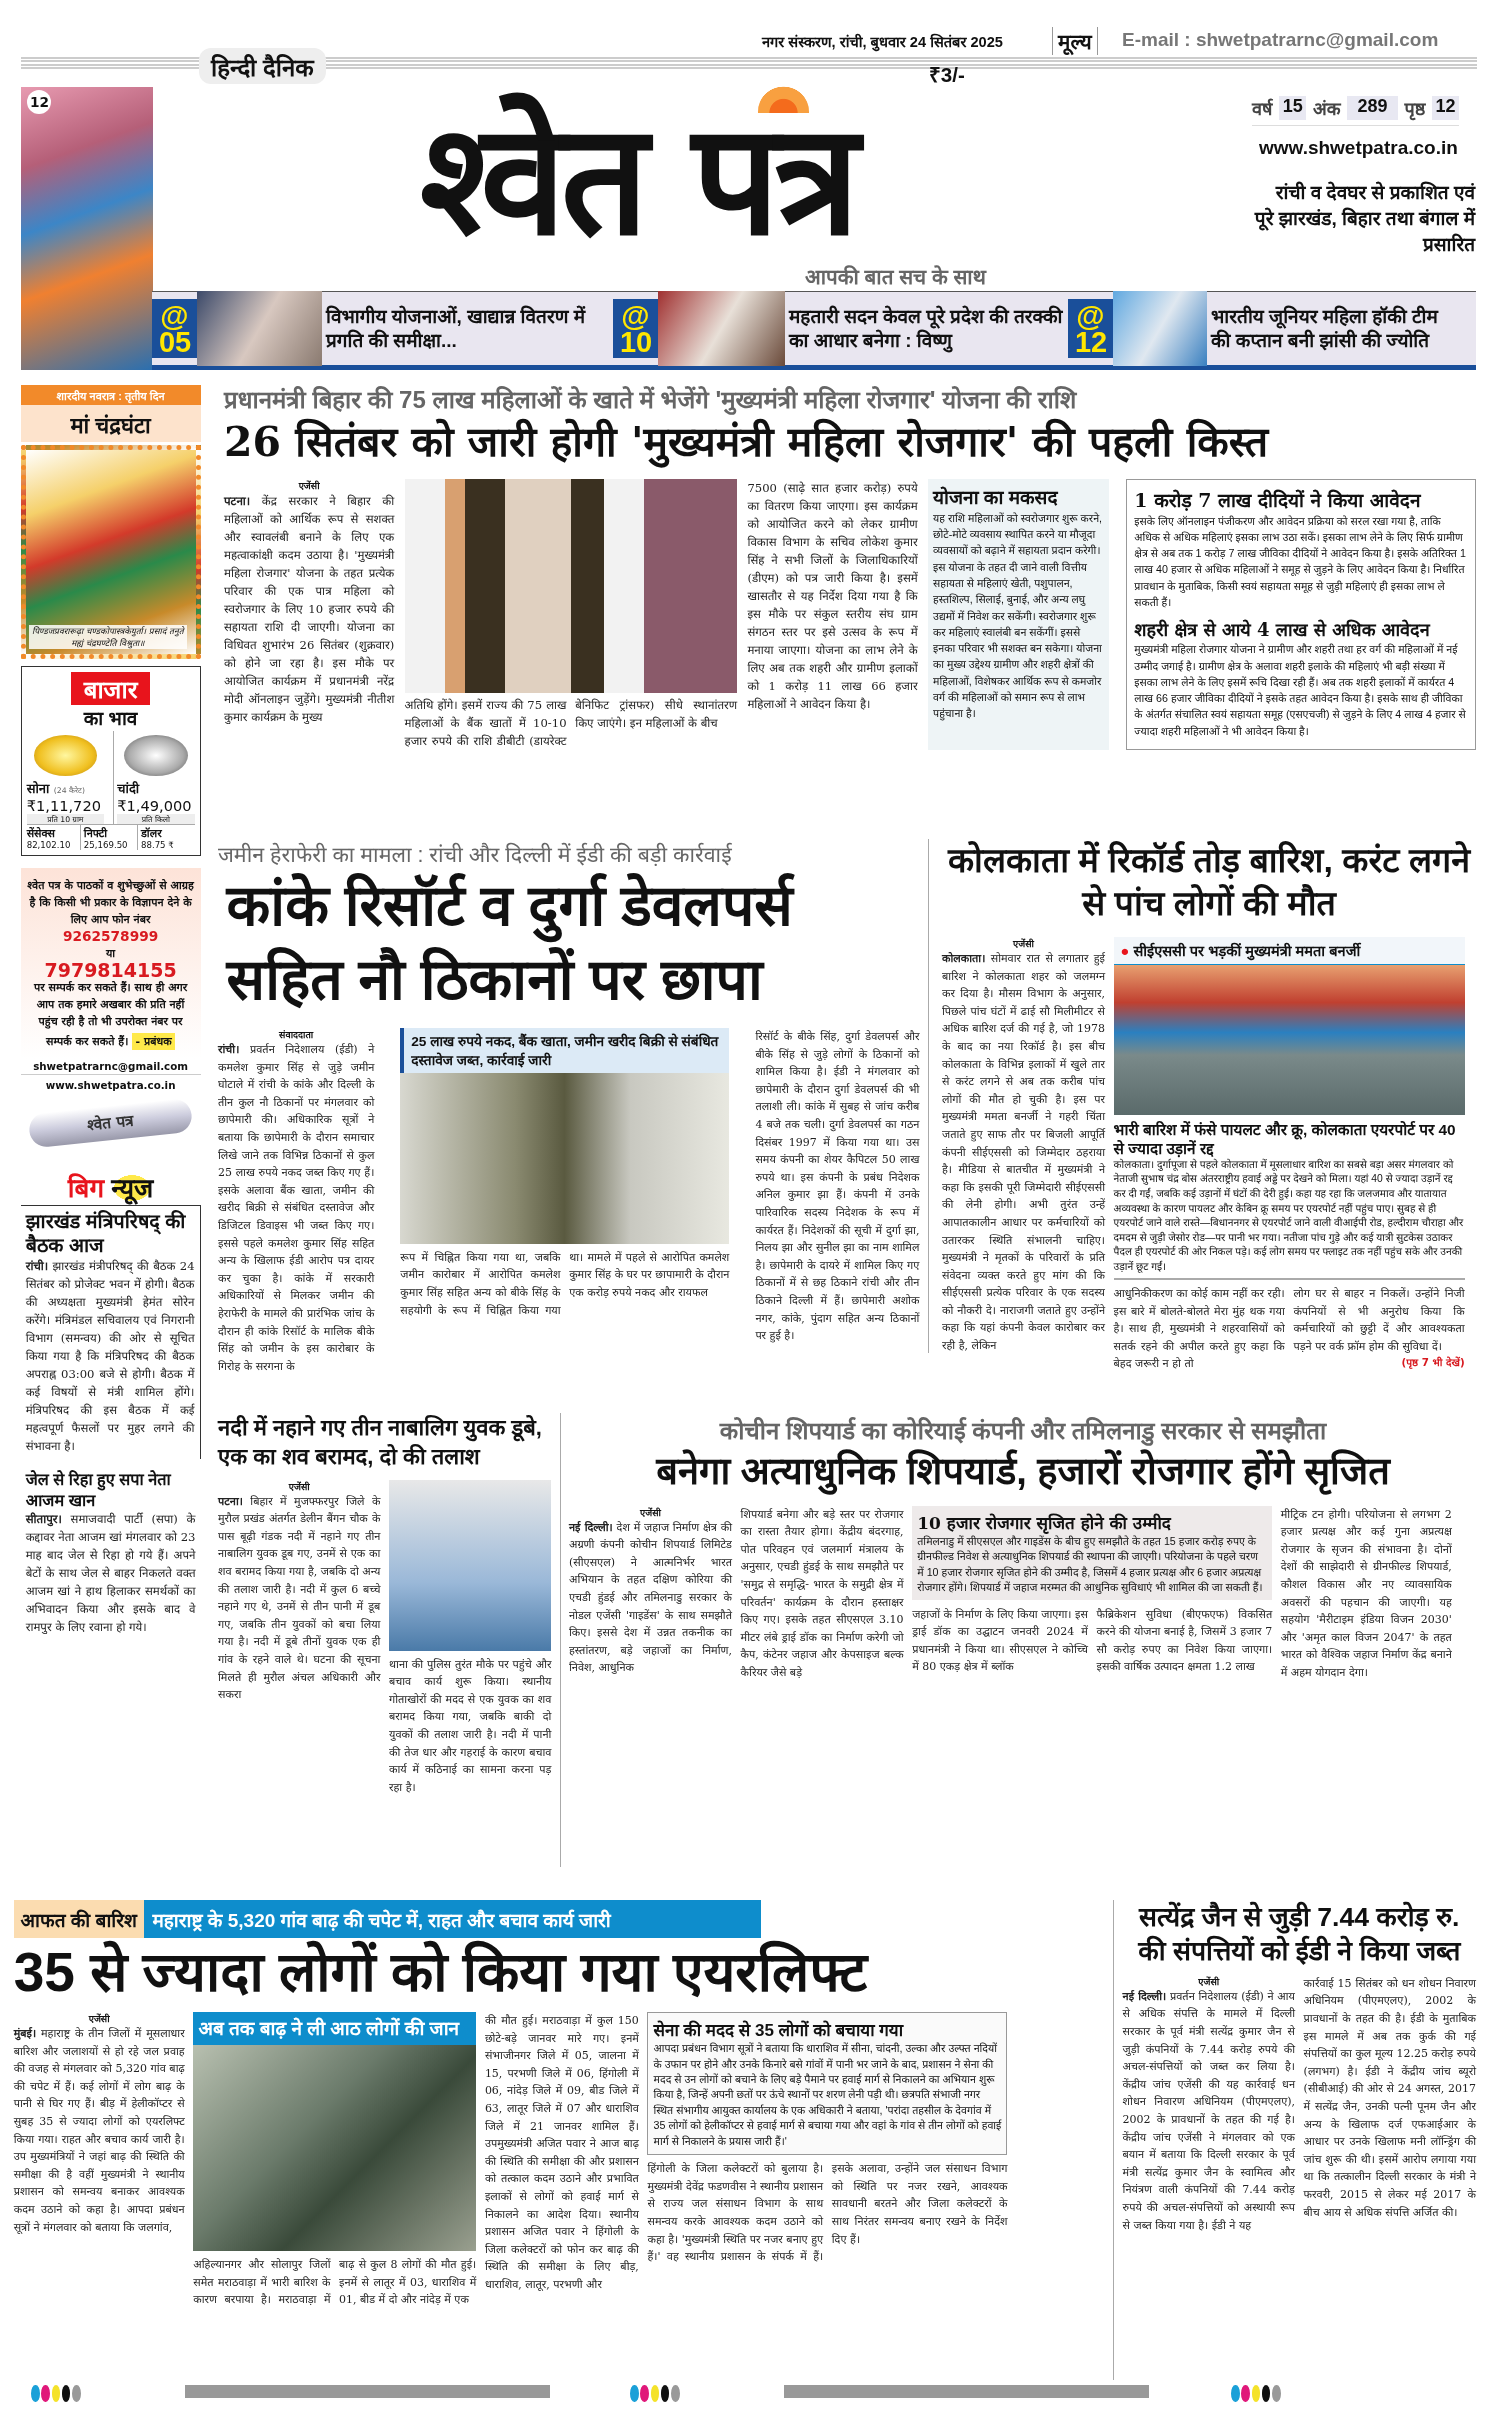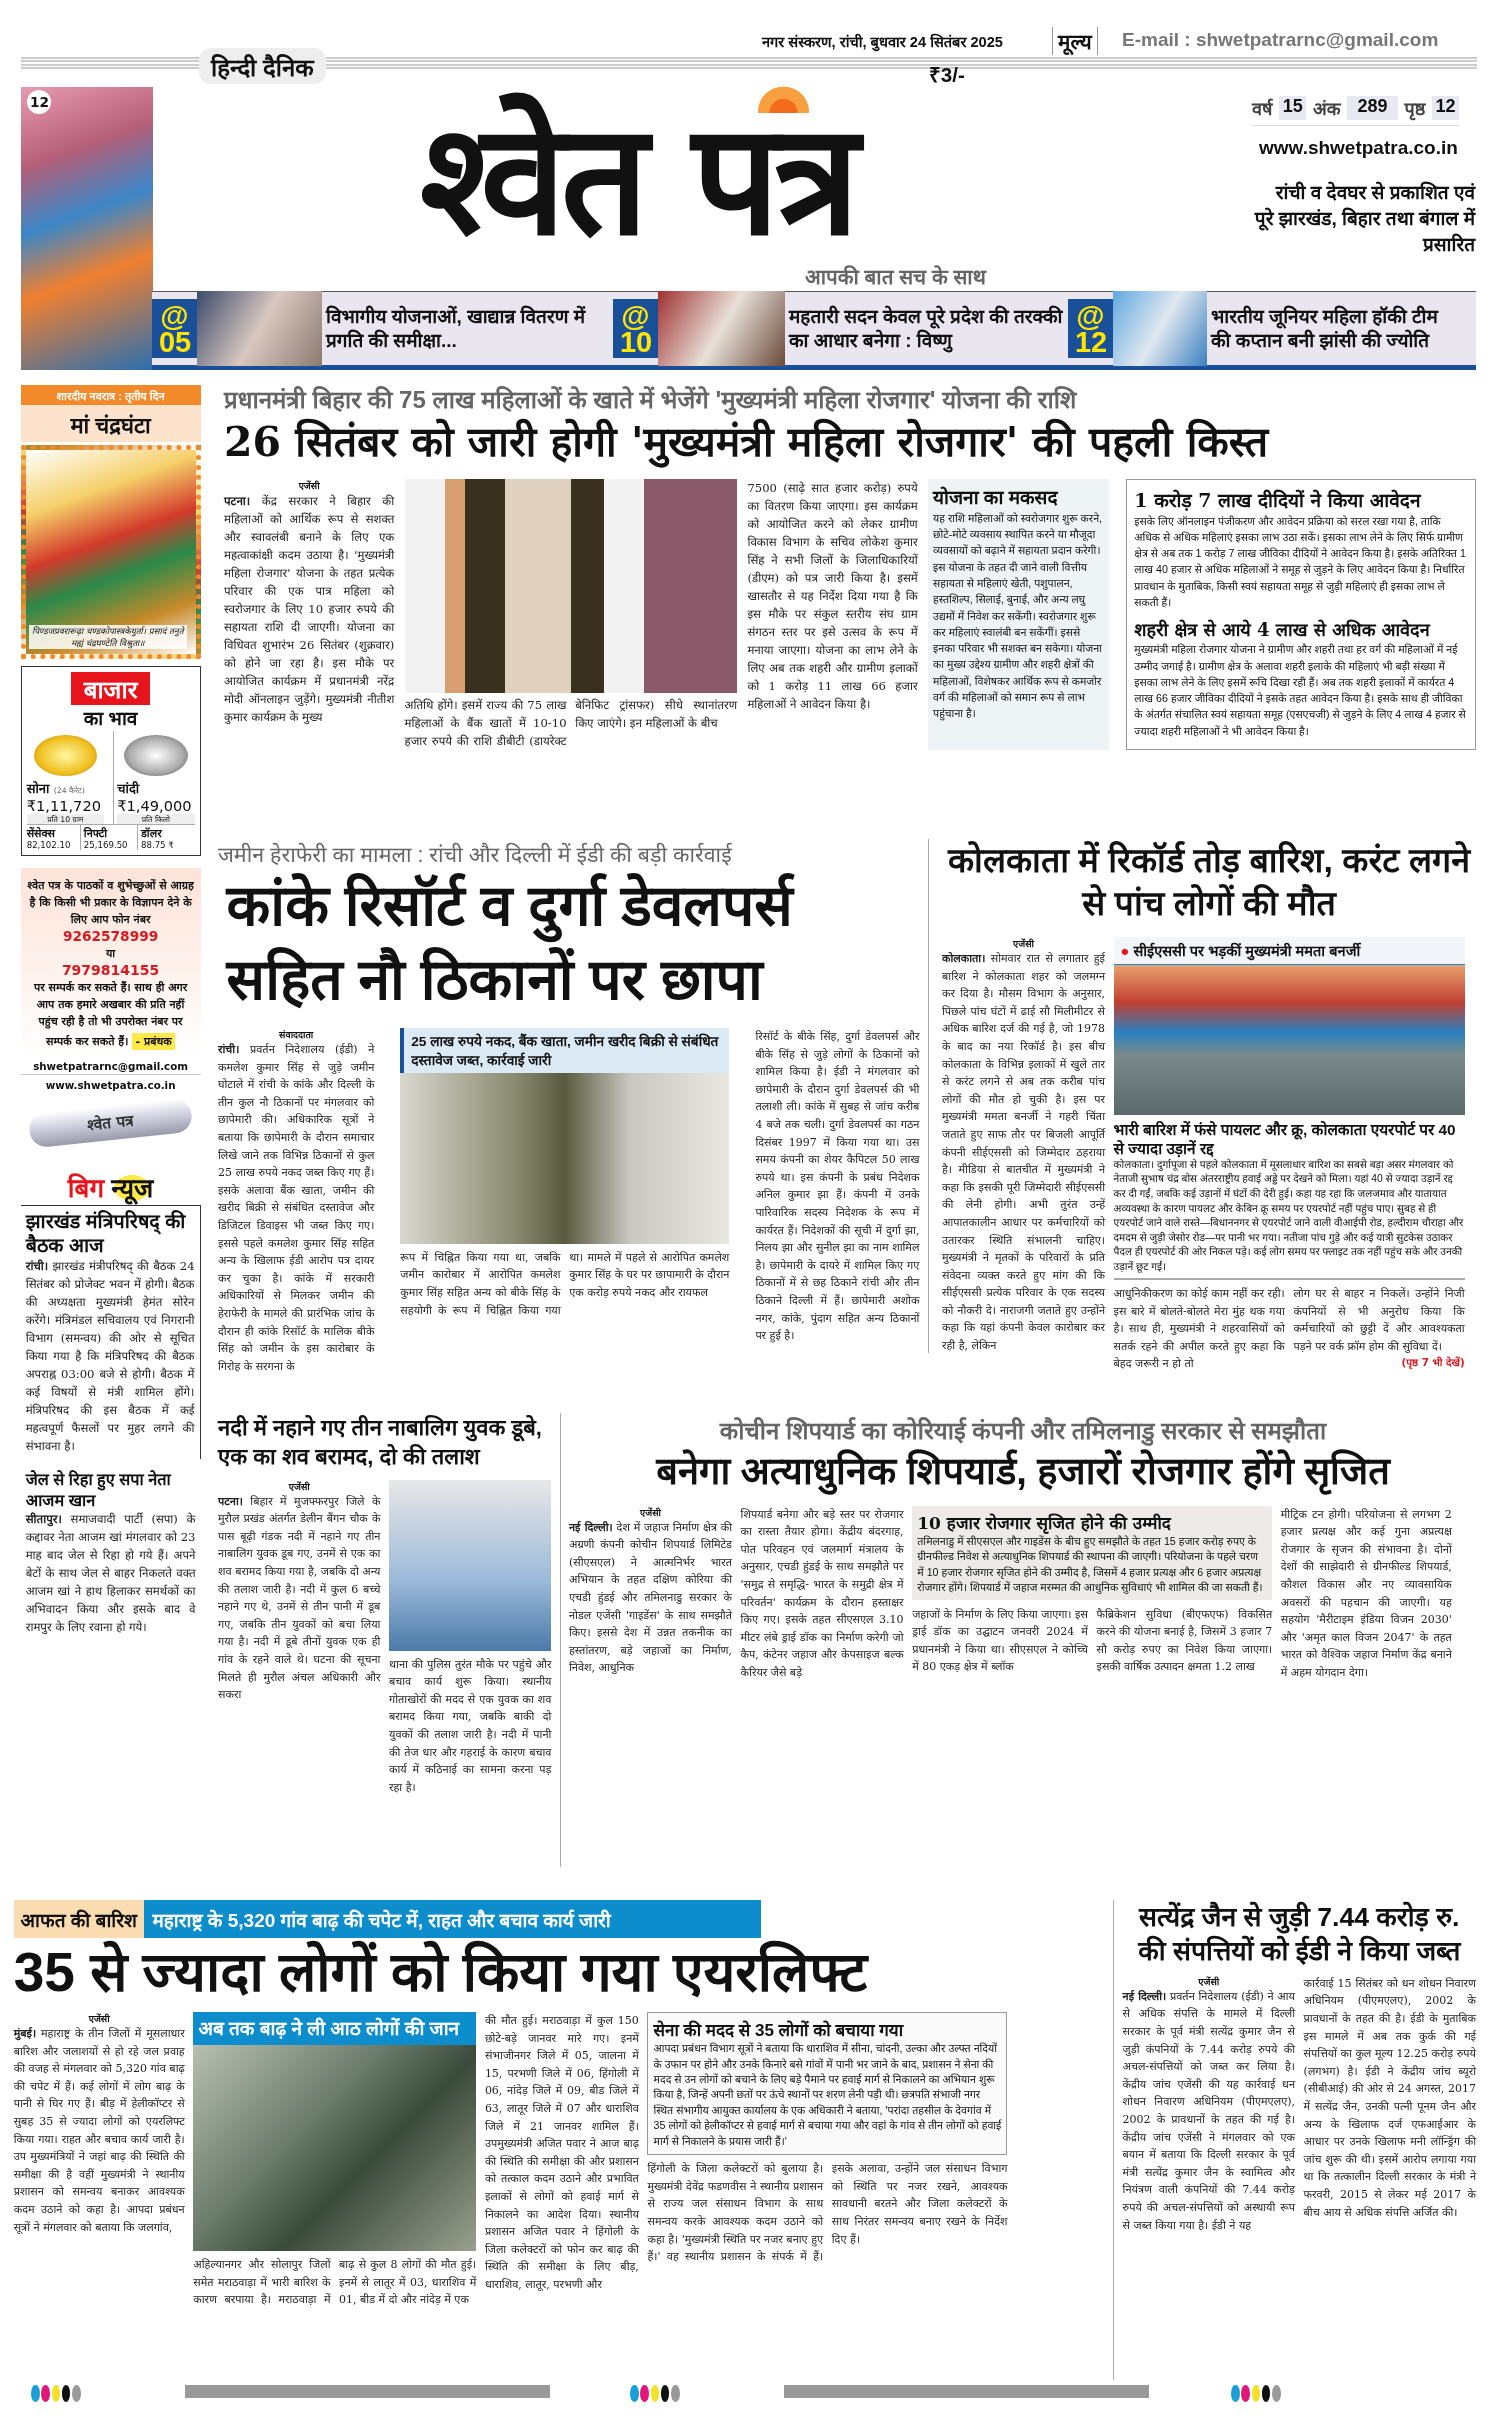--- a/index.html
+++ b/index.html
@@ -101,21 +101,21 @@
           <div class="cond" style="font-weight:bold;font-size:11px">डॉलर</div>
           <div style="font-size:8.6px">88.75 ₹</div>
         </div>
     </div>
   </div>
 
   <div style="margin-top:12px;background:linear-gradient(#fde3d8,#fff);padding:8.6px 5.1px;text-align:center;font-size:11px;line-height:17px;font-weight:bold">
     <span>श्वेत पत्र के पाठकों व शुभेच्छुओं से आग्रह है कि किसी भी प्रकार के विज्ञापन देने के लिए आप फोन नंबर</span>
     <div style="color:#d81a20;font-size:13.7px">9262578999</div>
     <span>या</span>
-    <div style="color:#d81a20;font-size:14px">7979814155</div>
+    <div style="color:#d81a20;font-size:19px">7979814155</div>
     <span>पर सम्पर्क कर सकते हैं। साथ ही अगर आप तक हमारे अखबार की प्रति नहीं पहुंच रही है तो भी उपरोक्त नंबर पर सम्पर्क कर सकते हैं।</span>
     <div style="background:#ffe94a;display:inline-block;padding:0 3.4px;margin-top:3.4px">- प्रबंधक</div>
   </div>
   <div style="text-align:center;font-size:10.3px;font-weight:bold;border-bottom:0.9px solid #ccc;padding:1.7px 0">shwetpatrarnc@gmail.com</div>
   <div style="text-align:center;font-size:10.3px;font-weight:bold;padding:3.4px 0">www.shwetpatra.co.in</div>
   <div style="margin:12px 8.6px;height:34px;border-radius:17px;background:linear-gradient(#fff,#ccd,#99a);transform:rotate(-6deg);text-align:center;font-weight:bold;font-size:15.4px;line-height:34px;color:#333"><span>श्वेत पत्र</span></div>
 
   <div style="margin-top:29px">
     <div class="cond" style="text-align:center;font-size:26px;font-weight:bold">
       <span style="color:#e8141c">बिग</span>

